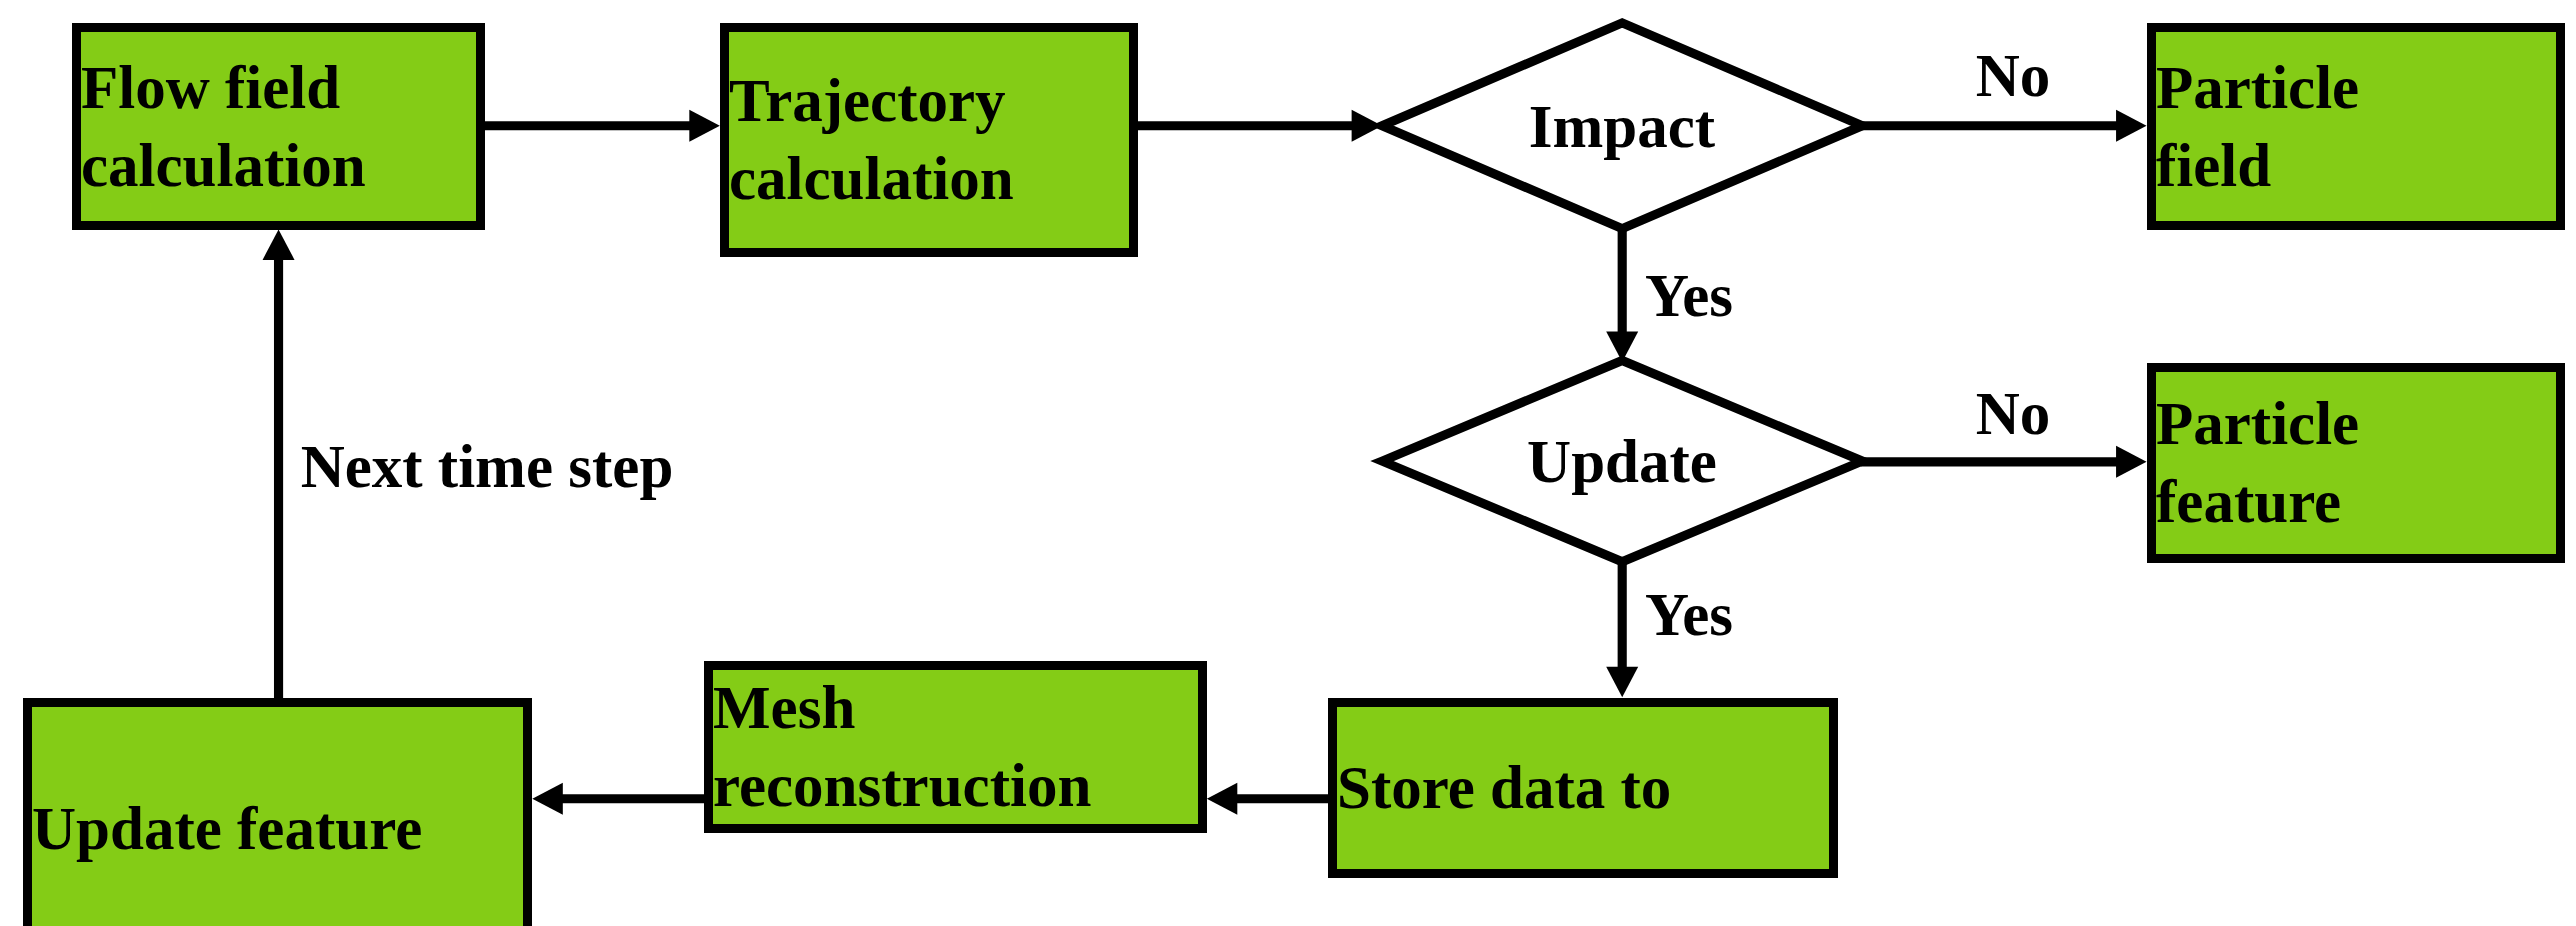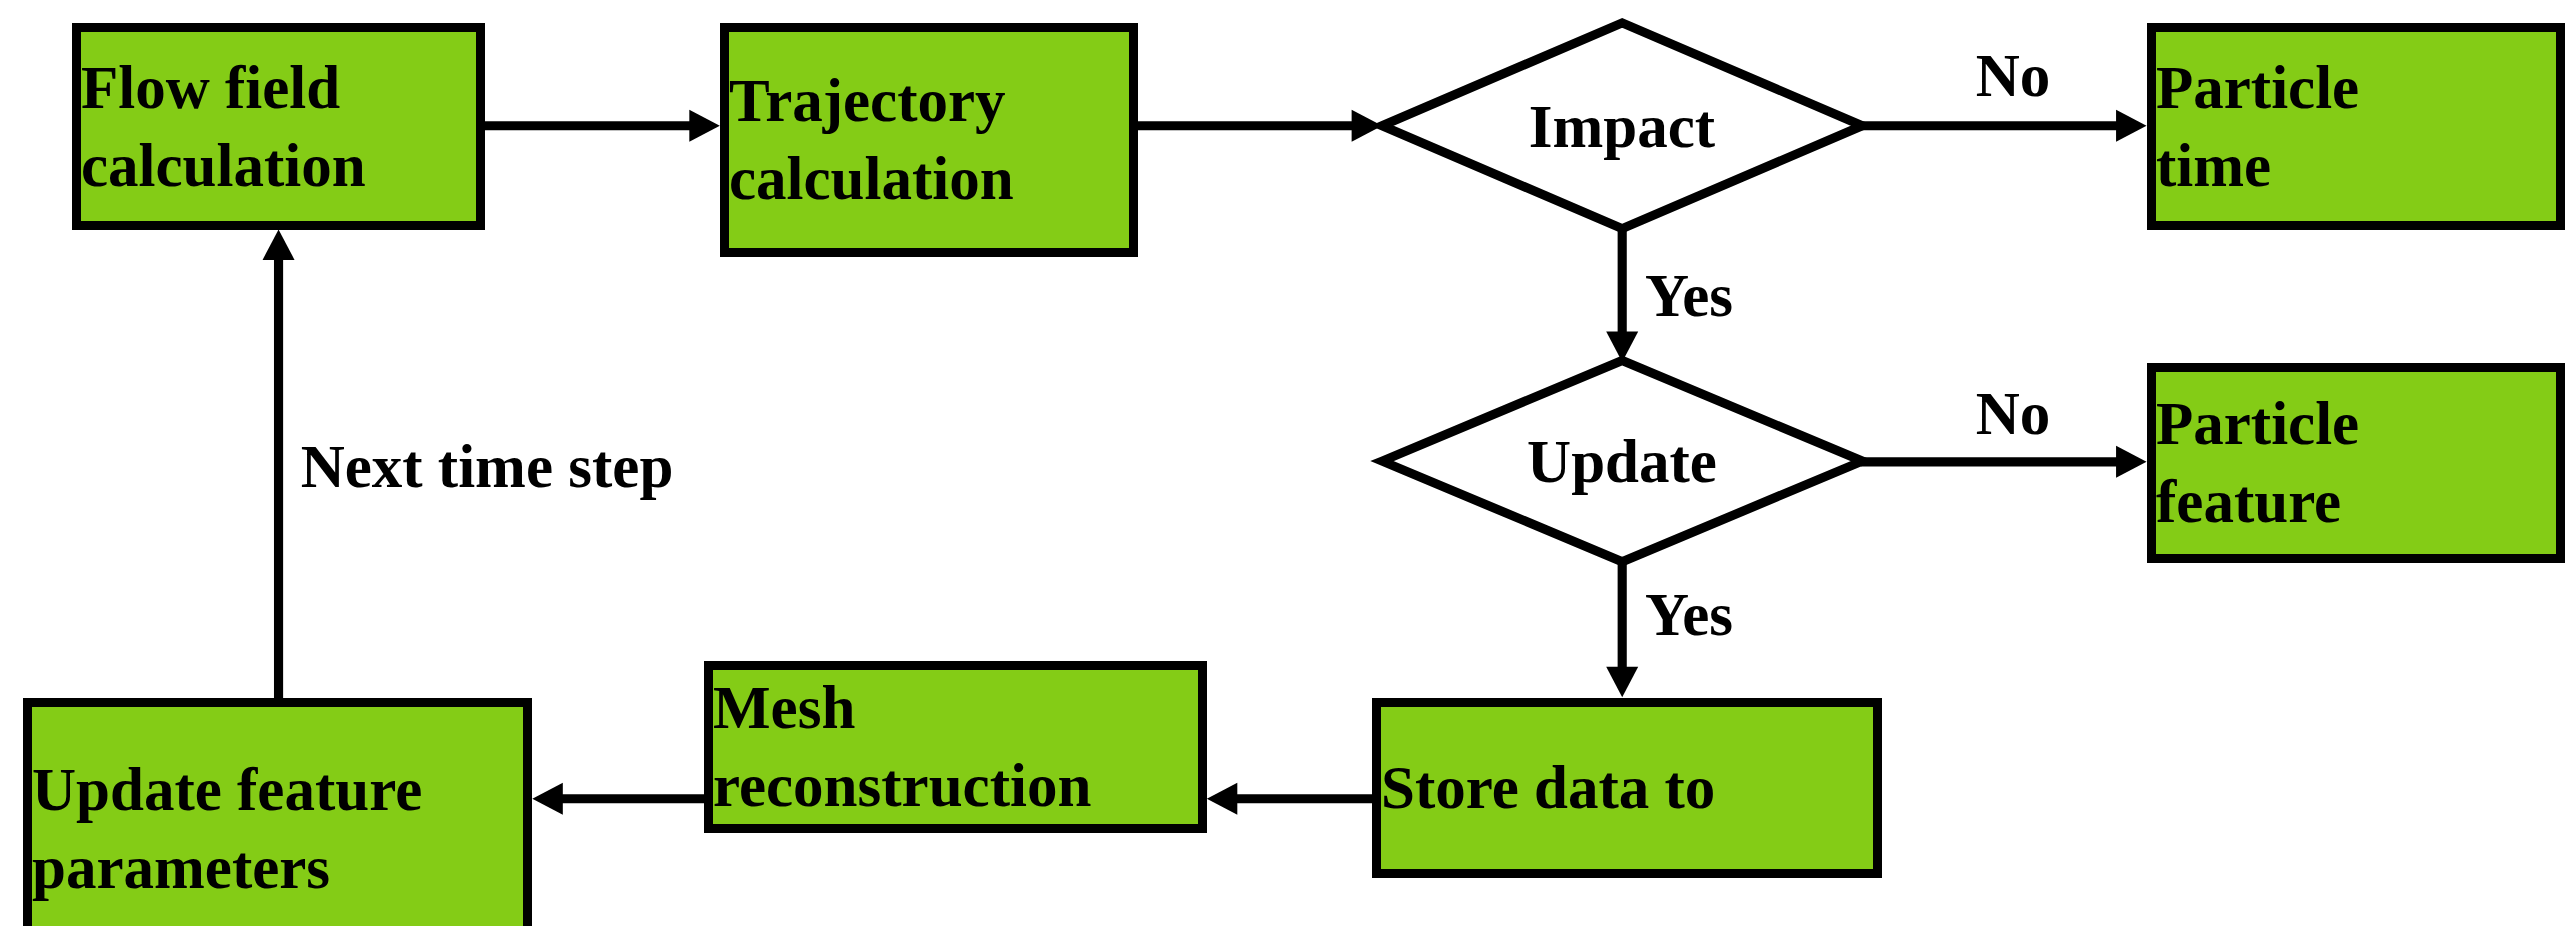--- a/index.html
+++ b/index.html
@@ -120,40 +120,39 @@
     <span>calculation</span>
   </div>
 
   <div class="box" style="left:720px; top:23px; width:418px; height:234px;">
     <span>Trajectory</span>
     <span>calculation</span>
   </div>
 
   <div class="box" style="left:2147px; top:23px; width:418px; height:207px;">
     <span>Particle</span>
-    <span>time</span>
+    <span>field</span>
   </div>
 
   <div class="box" style="left:2147px; top:363px; width:418px; height:200px;">
     <span>Particle</span>
     <span>feature</span>
   </div>
 
-  <div class="box" style="left:1372px; top:698px; width:510px; height:180px;">
+  <div class="box" style="left:1328px; top:698px; width:510px; height:180px;">
     <span>Store data to</span>
   </div>
 
   <div class="box" style="left:704px; top:661px; width:503px; height:172px;">
     <span>Mesh</span>
     <span>reconstruction</span>
   </div>
 
   <div class="box" style="left:23px; top:698px; width:509px; height:262px;">
     <span>Update feature</span>
-    <span>parameters</span>
   </div>
 
   <span class="lbl" style="left:1622px; top:126px;">Impact</span>
   <span class="lbl" style="left:1622px; top:461px;">Update</span>
 
   <span class="lbl" style="left:2013px; top:75px;">No</span>
   <span class="lbl" style="left:1689px; top:295px;">Yes</span>
   <span class="lbl" style="left:2013px; top:413px;">No</span>
   <span class="lbl" style="left:1689px; top:614px;">Yes</span>
   <span class="lbl" style="left:487px; top:466px;">Next time step</span>

